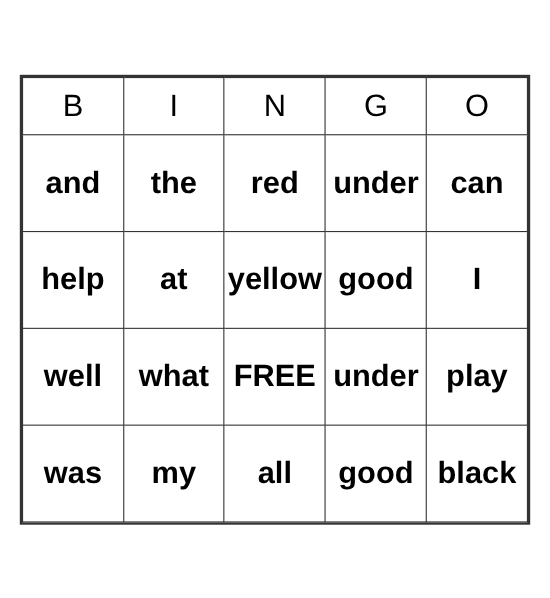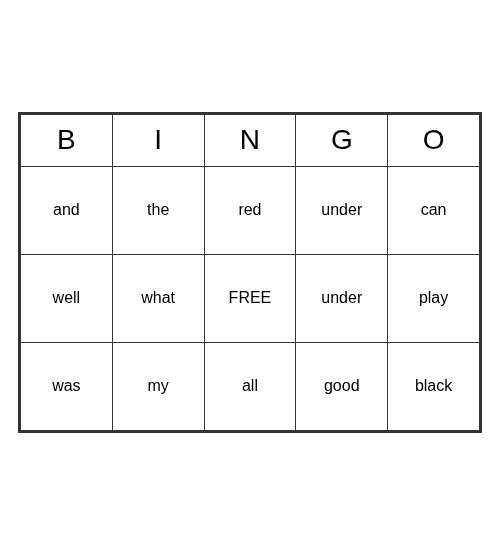--- a/index.html
+++ b/index.html
@@ -25,22 +25,23 @@
 
     .bingo-table {
       border-collapse: collapse;
       width: 460px;
     }
 
     .bingo-table td, .bingo-table th {
       border: 1.5px solid #333;
       text-align: center;
       vertical-align: middle;
-      font-size: 16px;
+      font-size: 28px;
       padding: 0;
+      font-weight: bold;
     }
 
     .bingo-table th {
       font-weight: normal;
       font-size: 28px;
       height: 52px;
       width: 92px;
     }
 
     .bingo-table td {
@@ -79,20 +80,37 @@
           </td>
           <td>
             <span class="cell-text">under</span>
           </td>
           <td>
             <span class="cell-text">can</span>
           </td>
         </tr>
         <tr>
           <td>
+            <span class="cell-text">help</span>
+          </td>
+          <td>
+            <span class="cell-text">at</span>
+          </td>
+          <td>
+            <span class="cell-text">yellow</span>
+          </td>
+          <td>
+            <span class="cell-text">good</span>
+          </td>
+          <td>
+            <span class="cell-text">I</span>
+          </td>
+        </tr>
+        <tr>
+          <td>
             <span class="cell-text">well</span>
           </td>
           <td>
             <span class="cell-text">what</span>
           </td>
           <td>
             <span class="cell-text">FREE</span>
           </td>
           <td>
             <span class="cell-text">under</span>

